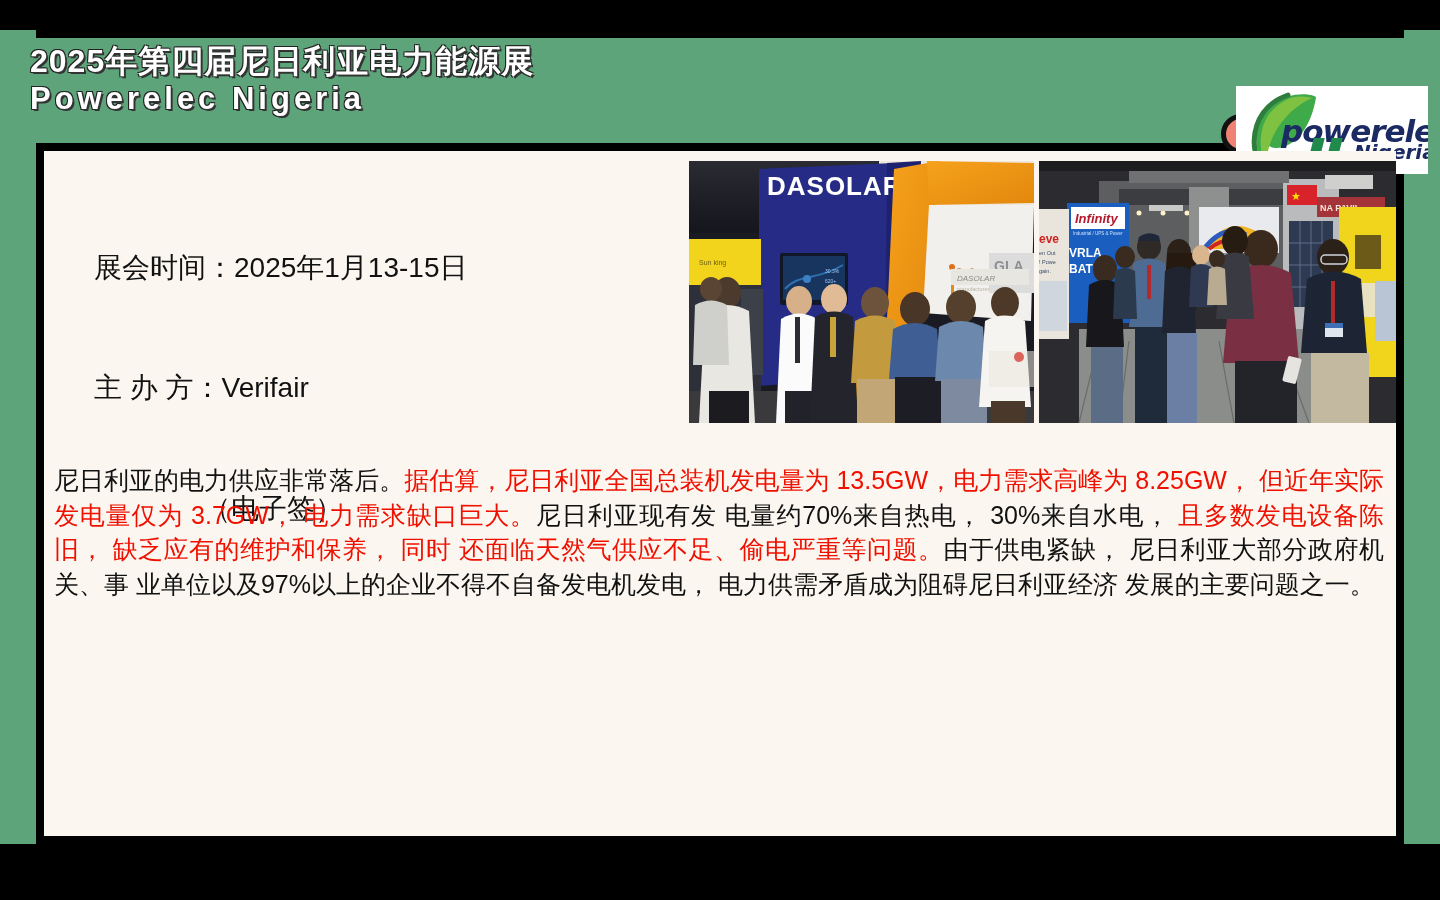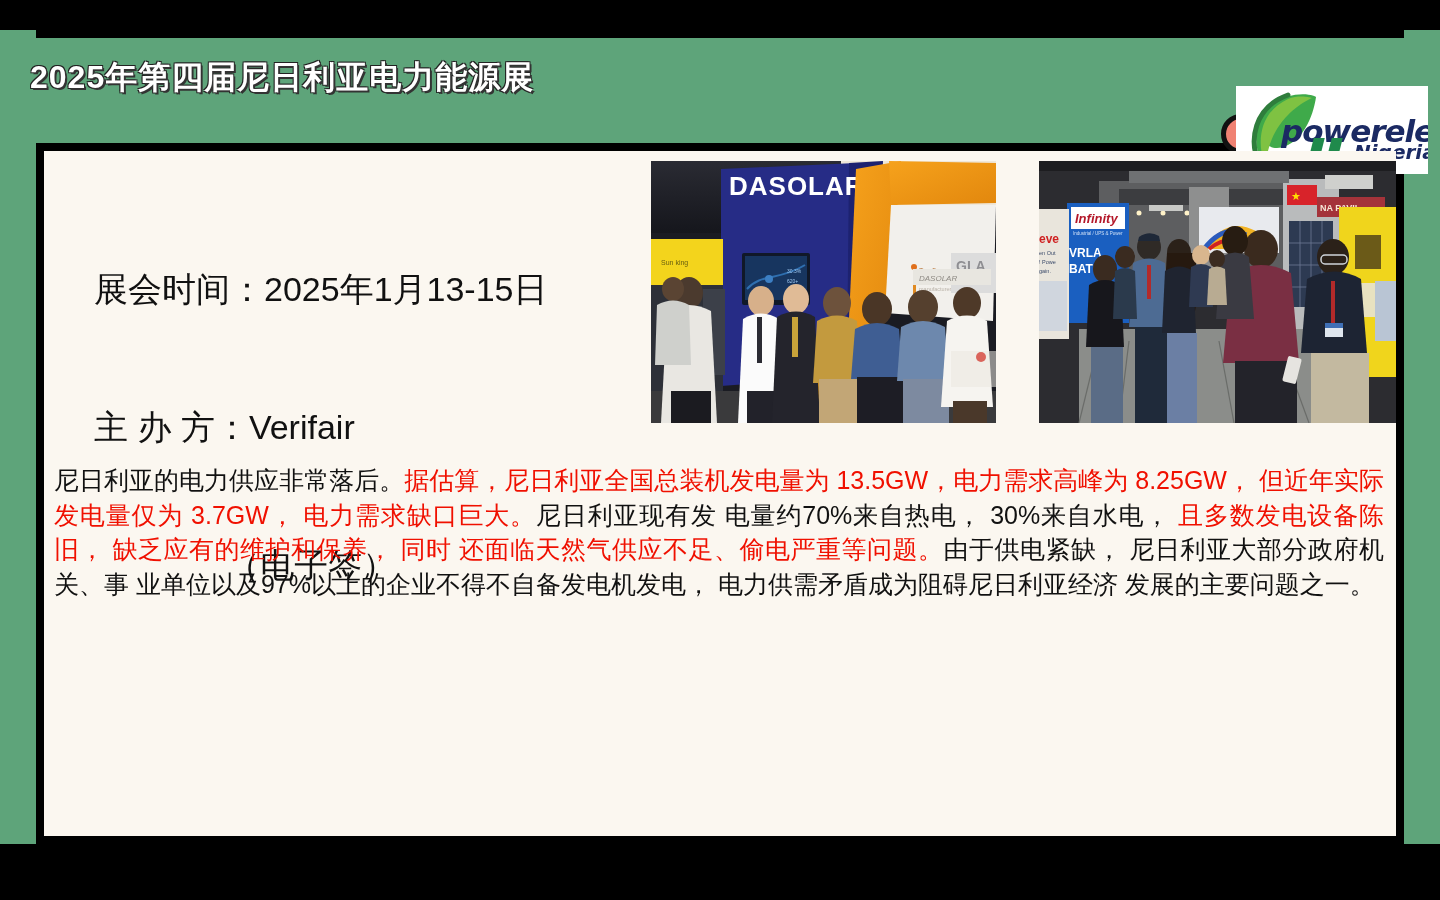--- a/index.html
+++ b/index.html
@@ -21,21 +21,20 @@
   
   .header{
     position:absolute;left:8px;top:8px;width:1432px;height:105px;
     background:#5ea47a;
   }
   .header-titles{
     position:absolute;left:22px;top:5px;
     color:#ffffff;font-weight:bold;line-height:1.18;
     letter-spacing:1px;
     text-shadow:2px 2px 0 #333, -1px -1px 0 #222, 1px -1px 0 #222, -1px 1px 0 #222;
-    margin-top:16px;
   }
   .title-cn{font-size:32px;display:block;}
   .title-en{font-size:31px;display:block;letter-spacing:4px;}
 
   .logo-red-dot{
     position:absolute;left:1213px;top:76px;width:40px;height:40px;
     border-radius:50%;background:#f08273;border:5px solid #111;
     box-sizing:border-box;
   }
   .logo-box{
@@ -62,28 +61,28 @@
 
   
   .sheet{
     position:absolute;left:44px;top:121px;width:1352px;height:685px;
     background:#fbf7f0;overflow:hidden;
   }
 
   
   .info{
     position:absolute;left:50px;top:16px;width:600px;
-    font-size:34px;color:#111;line-height:1.44;
+    font-size:28px;color:#111;line-height:1.44;
     white-space:pre;
   }
   .info div{height:40px;}
 
   
   .photo{position:absolute;top:10px;overflow:hidden;background:#222;}
-  .photo.left{left:607px;width:345px;height:262px;}
+  .photo.left{left:645px;width:345px;height:262px;}
   .photo.right{left:995px;width:357px;height:262px;}
 
   
   .body-text{
     position:absolute;left:10px;top:312px;width:1330px;
     font-size:25px;color:#111;line-height:1.38;
     text-align:justify;
   }
   .para{margin:0 0 0 0;}
   .hl{color:#f01000;}
@@ -96,20 +95,21 @@
 
   <div class="slide">
 
     <div class="green-left"></div>
     <div class="green-right"></div>
     <div class="green-bottom"></div>
 
     <div class="header">
       <div class="header-titles">
         <span class="title-cn">2025年第四届尼日利亚电力能源展</span>
+        <span class="title-en">Powerelec Nigeria</span>
       </div>
 
       <div class="logo-red-dot"></div>
 
       <div class="logo-box">
         <div class="logo-inner">
 
           <svg width="78" height="80" viewBox="0 0 78 80" style="position:absolute;left:6px;top:3px;">
             <path d="M20 74 C8 50 14 20 44 8 C64 2 74 8 74 8 C74 8 70 44 46 56 C34 62 26 58 22 52" fill="#3faa4a"></path>
             <path d="M22 74 C14 48 20 22 46 10 C58 5 70 9 70 9 C70 9 58 14 46 26 C34 38 26 54 24 74 Z" fill="#7fc242"></path>

